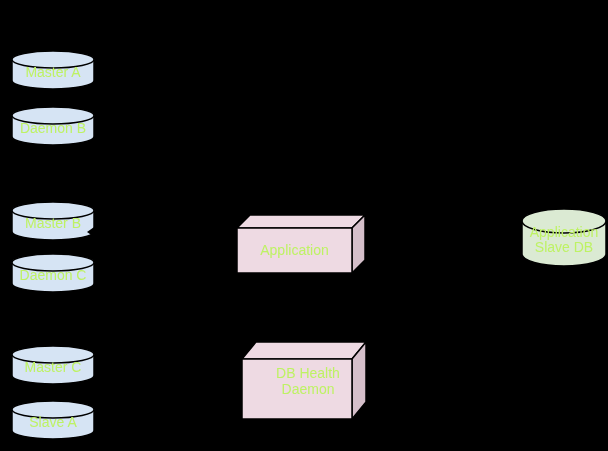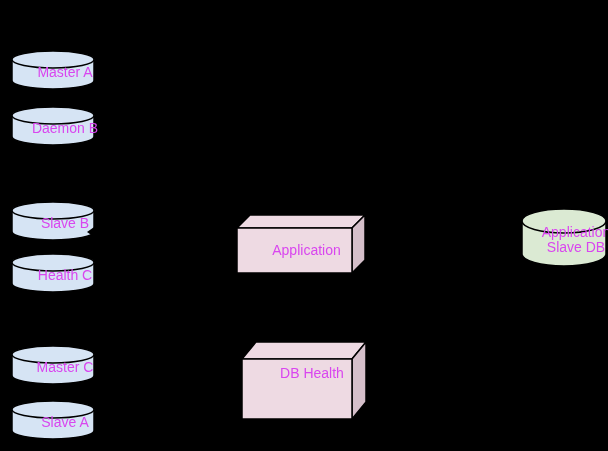--- a/index.html
+++ b/index.html
@@ -4,28 +4,28 @@
 <style>
   html, body { margin:0; padding:0; background:#000; }
   .stage {
     position:relative; width:608px; height:451px; background:#000;
     overflow:hidden; font-family:"Liberation Sans", sans-serif;
   }
   .node { position:absolute; }
   .node svg { display:block; }
   .shape { stroke:#000000; stroke-width:1.5; stroke-linejoin:round; }
   .label {
-    position:absolute; left:12px; color:#d946ef; font-size:14px;
+    position:absolute; left:0; color:#bef264; font-size:14px;
     line-height:15px; text-align:center; white-space:nowrap;
     -webkit-user-select:none; user-select:none;
   }
   .cyl-label   { top:15px; width:84px; }
   .meta-label  { top:17px; width:86px; }
   .app-label   { top:28px; width:115px; }
-  .daemon-label{ top:23px; width:116px; line-height:16px; }
+  .daemon-label{ top:23px; width:116px; line-height:16px;padding-left:8px; }
 </style>
 </head>
 <body>
 
 <div class="stage">
 
   <div class="node" style="left:11px; top:50px;">
     <svg width="84" height="40" viewBox="0 0 84 40">
       <path class="shape" d="M1,9.5 A41,8.5 0 0 1 83,9.5 L83,30.5 A41,8.5 0 0 1 1,30.5 Z" fill="#d6e4f4"></path>
       <ellipse class="shape" cx="42" cy="9.5" rx="41" ry="8.5" fill="#d6e4f4"></ellipse>
@@ -39,35 +39,35 @@
       <ellipse class="shape" cx="42" cy="9.5" rx="41" ry="8.5" fill="#d6e4f4"></ellipse>
     </svg>
     <div class="label cyl-label">Daemon B</div>
   </div>
 
   <div class="node" style="left:11px; top:201px;">
     <svg width="84" height="40" viewBox="0 0 84 40">
       <path class="shape" d="M1,9.5 A41,8.5 0 0 1 83,9.5 L83,30.5 A41,8.5 0 0 1 1,30.5 Z" fill="#d6e4f4"></path>
       <ellipse class="shape" cx="42" cy="9.5" rx="41" ry="8.5" fill="#d6e4f4"></ellipse>
     </svg>
-    <div class="label cyl-label">Slave B</div>
+    <div class="label cyl-label">Master B</div>
   </div>
 
   <div class="node" style="left:85px; top:224px;">
     <svg width="12" height="16" viewBox="0 0 12 16">
       <polygon points="2,8 12,1 12,15" fill="#000000"></polygon>
     </svg>
   </div>
 
   <div class="node" style="left:11px; top:253px;">
     <svg width="84" height="40" viewBox="0 0 84 40">
       <path class="shape" d="M1,9.5 A41,8.5 0 0 1 83,9.5 L83,30.5 A41,8.5 0 0 1 1,30.5 Z" fill="#d6e4f4"></path>
       <ellipse class="shape" cx="42" cy="9.5" rx="41" ry="8.5" fill="#d6e4f4"></ellipse>
     </svg>
-    <div class="label cyl-label">Health C</div>
+    <div class="label cyl-label">Daemon C</div>
   </div>
 
   <div class="node" style="left:11px; top:400px;">
     <svg width="84" height="40" viewBox="0 0 84 40">
       <path class="shape" d="M1,9.5 A41,8.5 0 0 1 83,9.5 L83,30.5 A41,8.5 0 0 1 1,30.5 Z" fill="#d6e4f4"></path>
       <ellipse class="shape" cx="42" cy="9.5" rx="41" ry="8.5" fill="#d6e4f4"></ellipse>
     </svg>
     <div class="label cyl-label">Slave A</div>
   </div>
 
@@ -89,20 +89,21 @@
   </div>
 
   <div class="node" style="left:242px; top:342px;">
     <svg width="124" height="77" viewBox="0 0 124 77">
       <path class="shape" d="M0,17 L14,0 L124,0 L110,17 Z" fill="#eedae3"></path>
       <path class="shape" d="M110,17 L124,0 L124,60 L110,77 Z" fill="#d5bfca"></path>
       <path class="shape" d="M0,17 L110,17 L110,77 L0,77 Z" fill="#eedae3"></path>
     </svg>
     <div class="label daemon-label">
       <div>DB Health</div>
+      <div>Daemon</div>
     </div>
   </div>
 
   <div class="node" style="left:521px; top:208px;">
     <svg width="86" height="59" viewBox="0 0 86 59">
       <path class="shape" d="M1,13 A42,12 0 0 1 85,13 L85,46 A42,12 0 0 1 1,46 Z" fill="#dbead3"></path>
       <ellipse class="shape" cx="43" cy="13" rx="42" ry="12" fill="#dbead3"></ellipse>
     </svg>
     <div class="label meta-label">
       <div>Application</div>

